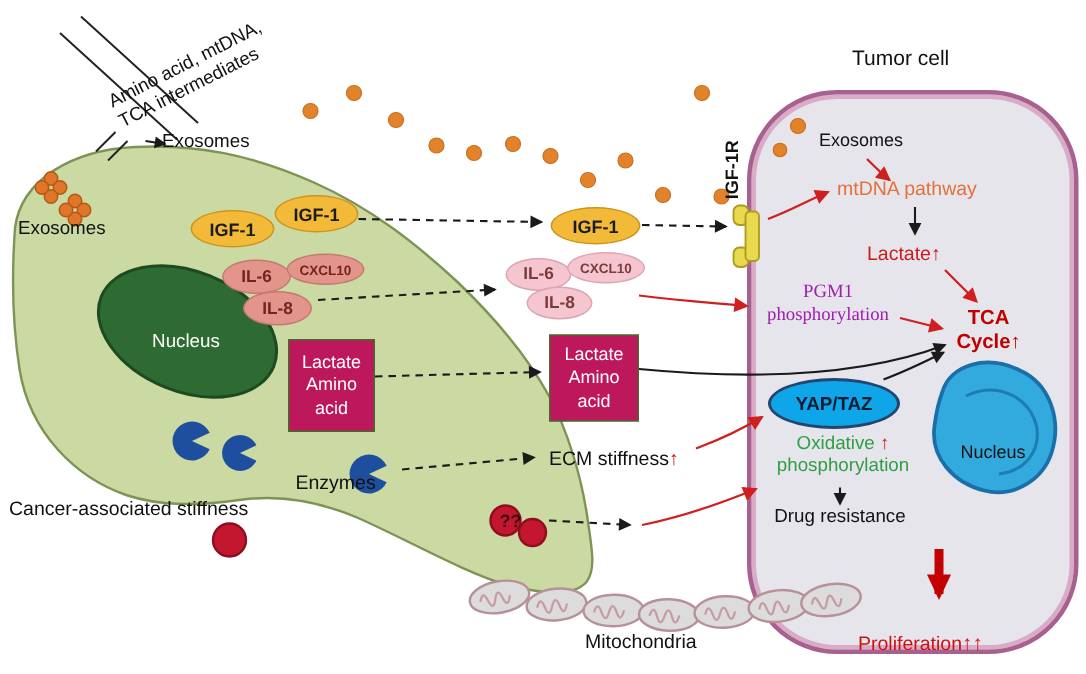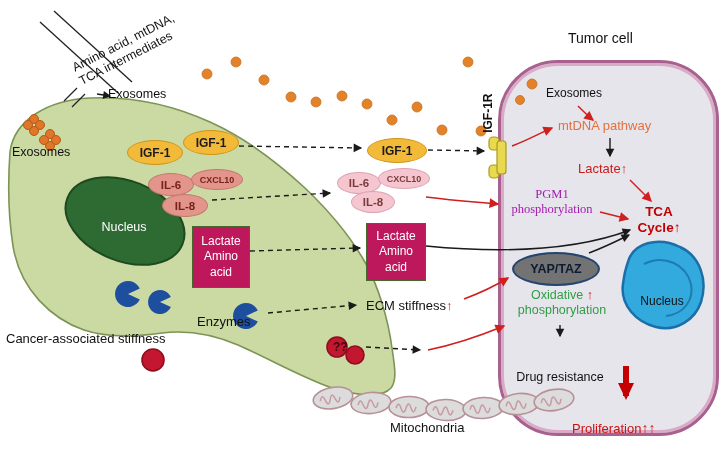--- a/index.html
+++ b/index.html
@@ -234,30 +234,30 @@
   <div class="lbl center" style="left:502px;top:187px;width:100px;color:#a21caf;font-family:Liberation Serif, serif;">
     <span class="line">PGM1</span>
     <span class="line">phosphorylation</span>
   </div>
 
   <div class="lbl center" style="left:628px;top:204px;width:62px;color:#c00000;font-weight:700;font-size:13.5px;text-align:center;">
     <span class="line">TCA</span>
     <span class="line"><span>Cycle</span><span>↑</span></span>
   </div>
 
-  <div class="pill" style="left:512px;top:252px;width:84px;height:30px;background:#737373;border:2px solid #23456e;color:#0d1b33;font-size:12.5px;font-weight:600;">
+  <div class="pill" style="left:512px;top:252px;width:84px;height:30px;background:#0ea5e9;border:2px solid #23456e;color:#0d1b33;font-size:12.5px;font-weight:600;">
     <span>YAP/TAZ</span>
     </div>
 
   <div class="lbl center" style="left:508px;top:288px;width:108px;color:#2f9e45;">
     <span class="line"><span>Oxidative</span> <span class="up">↑</span></span>
     <span class="line">phosphorylation</span>
   </div>
 
-  <div class="lbl center" style="left:506px;top:337px;width:108px;margin-top:33px;">Drug resistance</div>
+  <div class="lbl center" style="left:506px;top:337px;width:108px;">Drug resistance</div>
 
   <div class="lbl center" style="left:632px;top:294px;width:60px;font-size:12px;">Nucleus</div>
 
   <div class="lbl" style="left:572px;top:420px;color:#cc1111;font-size:13px;">
     <span>Proliferation</span><span class="up" style="font-size:14px;">↑↑</span>
   </div>
 
 </div>
 
 </body></html>

